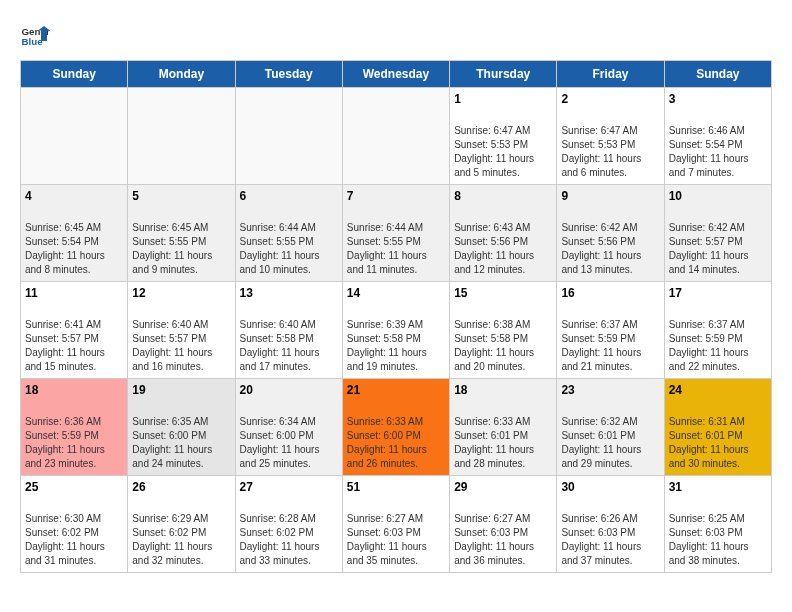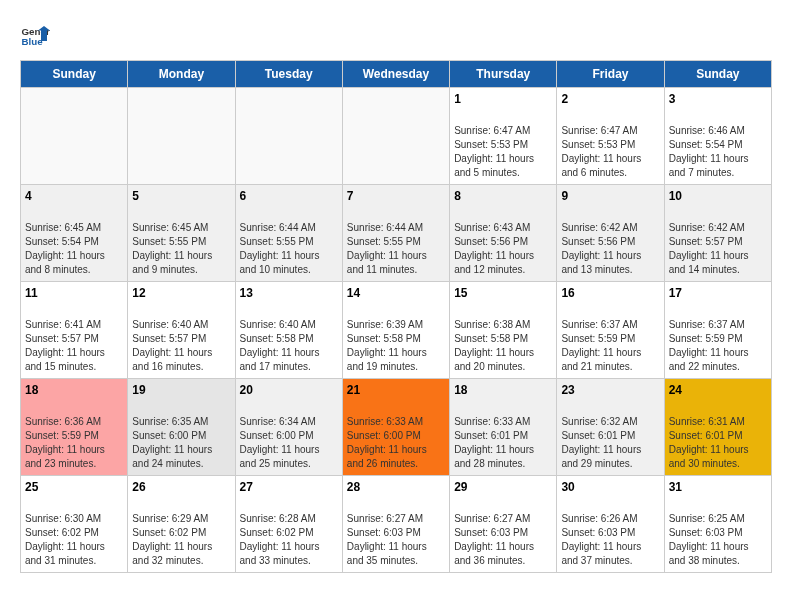--- a/index.html
+++ b/index.html
@@ -222,21 +222,21 @@
         </td>
         <td>
           <span class="day-number">26</span>
           <div class="day-info">Sunrise: 6:29 AM<br>Sunset: 6:02 PM<br>Daylight: 11 hours and 32 minutes.</div>
         </td>
         <td>
           <span class="day-number">27</span>
           <div class="day-info">Sunrise: 6:28 AM<br>Sunset: 6:02 PM<br>Daylight: 11 hours and 33 minutes.</div>
         </td>
         <td>
-          <span class="day-number">28</span>
+          <span class="day-number">51</span>
           <div class="day-info">Sunrise: 6:27 AM<br>Sunset: 6:03 PM<br>Daylight: 11 hours and 35 minutes.</div>
         </td>
         <td>
           <span class="day-number">29</span>
           <div class="day-info">Sunrise: 6:27 AM<br>Sunset: 6:03 PM<br>Daylight: 11 hours and 36 minutes.</div>
         </td>
         <td>
           <span class="day-number">30</span>
           <div class="day-info">Sunrise: 6:26 AM<br>Sunset: 6:03 PM<br>Daylight: 11 hours and 37 minutes.</div>
         </td>

